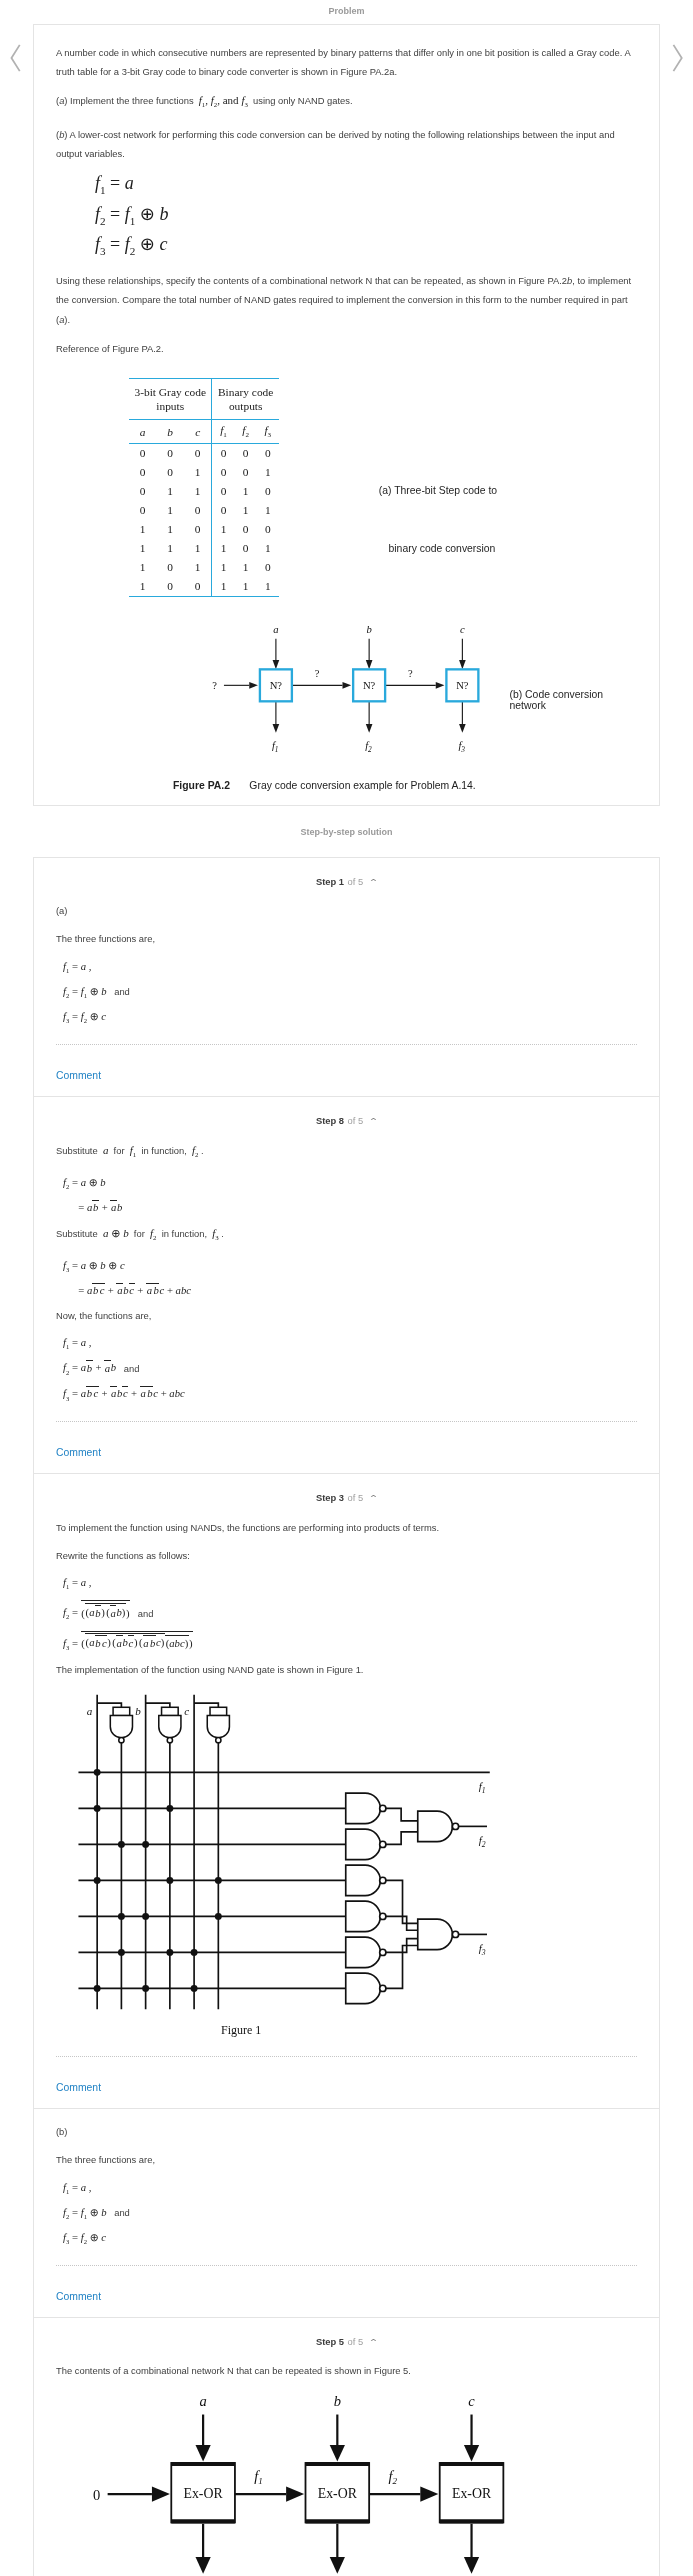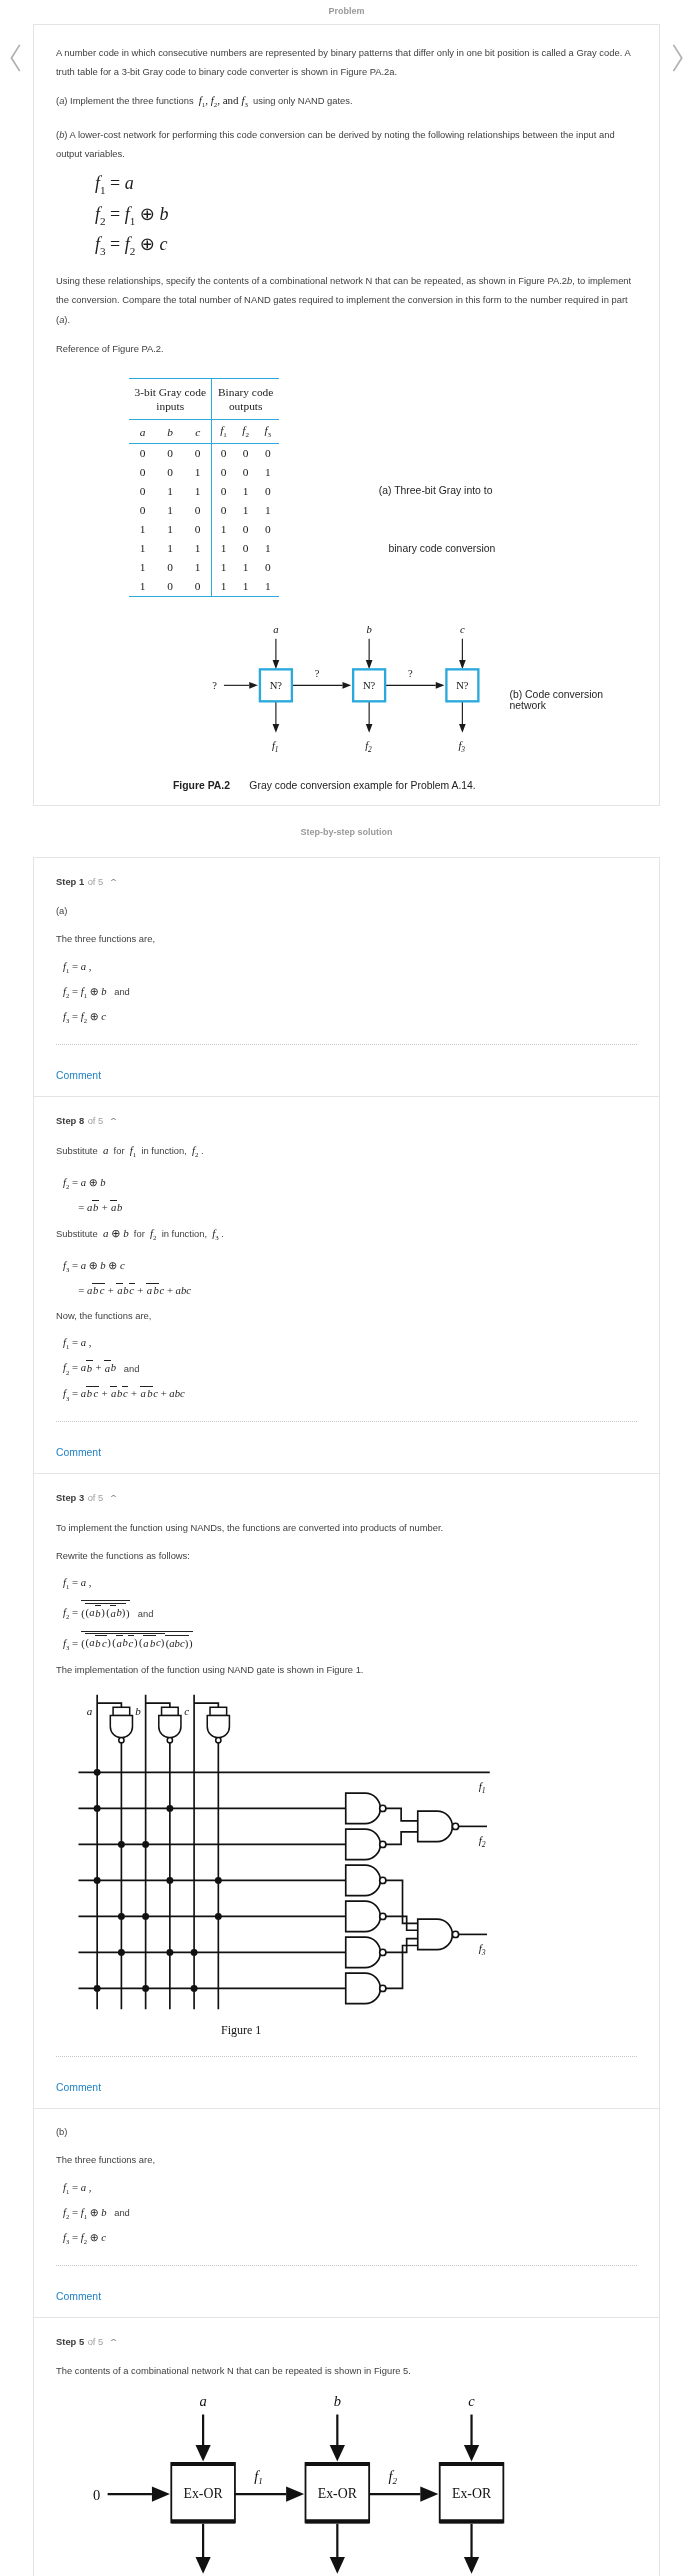--- a/index.html
+++ b/index.html
@@ -27,21 +27,21 @@
   .cap-a{font-size:10.4px;line-height:18.7px;color:#1f1f1f;margin:104px 0 0 100px;}
   .cap-a .l2{margin-left:9.7px;margin-top:40px;}
   .cap-b{font-size:10.4px;color:#1f1f1f;margin:69px 0 0 12.5px;}
   .net-row{margin:23.6px 0 0 35px;}
   .pa2-caption{margin:18px 0 0 44px;font-size:10.4px;color:#222;}
   .pa2-caption b{margin-right:19.4px;}
   
   .sol-header{padding:21px 0 19.4px;text-align:center;color:#9a9a9a;font-weight:bold;font-size:9px;}
   .step{padding:14px 22px 15.2px;box-sizing:border-box;}
   .step + .step{border-top:0.7px solid #e4e4e4;}
-  .step-head{text-align:left;font-size:9.4px;color:#a0a0a0;padding:4.2px 0 15.2px;}
+  .step-head{text-align:center;font-size:9.4px;color:#a0a0a0;padding:4.2px 0 15.2px;}
   .step-head b{color:#3c3c3c;margin-right:3.5px;}
   .caret{display:inline-block;margin-left:7px;color:#808080;font-size:8.3px;transform:scaleX(1.5);}
   .s-text{font-size:9.4px;line-height:18.7px;color:#404040;margin:0 0 9.7px;}
   .smath{font-family:"Liberation Serif",serif;font-size:10.7px;color:#1d1d1d;margin:8.3px 0 8.3px 7px;line-height:1.45;}
   .smath .ind{margin-left:15.2px;}
   .and{font-family:"Liberation Sans",sans-serif;font-style:normal;font-size:9.4px;color:#404040;margin-left:4.9px;}
   .ov{display:inline-block;border-top:0.8px solid #222;padding:1.4px 0.7px 0 0.7px;line-height:1.05;}
   .dotted{border-top:0.7px dotted #c6c6c6;margin:18px 0 0;}
   .comment{color:#2283c5;font-size:10.4px;margin-top:25px;display:inline-block;cursor:pointer;text-decoration:none;}
   .fig1-caption{font-family:"Liberation Serif",serif;font-size:12px;color:#111;margin:5.5px 0 0 165px;}
@@ -151,21 +151,21 @@
               <td>1</td>
               <td>0</td>
               <td>0</td>
               <td class="vd">1</td>
               <td>1</td>
               <td>1</td>
             </tr>
       </tbody>
         </table>
       <div class="cap-a">
-        <div>(a) Three-bit Gray into to</div>
+        <div>(a) Three-bit Step code to</div>
         <div class="l2">binary code conversion</div>
       </div>
     </div>
 
     <div class="fig-row net-row">
       <svg width="347" height="142" viewBox="0 0 500 205">
         <g stroke="#1a1a1a" stroke-width="1.7" fill="none">
           <line x1="168" y1="24" x2="168" y2="58"></line>
             <line x1="308" y1="24" x2="308" y2="58"></line>
             <line x1="448" y1="24" x2="448" y2="58"></line>
@@ -242,21 +242,21 @@
     <p class="s-text">Now, the functions are,</p>
     <div class="smath"><i>f</i><sub>1</sub> = <i>a</i> ,</div>
     <div class="smath"><i>f</i><sub>2</sub> = <i>a</i><span class="ov"><i>b</i></span> + <span class="ov"><i>a</i></span><i>b</i> <span class="and">and</span></div>
     <div class="smath"><i>f</i><sub>3</sub> = <i>a</i><span class="ov"><i>b</i></span><span class="ov"><i>c</i></span> + <span class="ov"><i>a</i></span><i>b</i><span class="ov"><i>c</i></span> + <span class="ov"><i>a</i></span><span class="ov"><i>b</i></span><i>c</i> + <i>abc</i></div>
     <div class="dotted"></div>
     <a class="comment">Comment</a>
   </div>
 
   <div class="step" id="step-3">
     <div class="step-head"><b>Step 3</b><span>of 5</span><span class="caret">⌃</span></div>
-    <p class="s-text">To implement the function using NANDs, the functions are converted into products of number.</p>
+    <p class="s-text">To implement the function using NANDs, the functions are performing into products of terms.</p>
     <p class="s-text">Rewrite the functions as follows:</p>
     <div class="smath"><i>f</i><sub>1</sub> = <i>a</i> ,</div>
     <div class="smath"><i>f</i><sub>2</sub> = <span class="ov">(<span class="ov">(<i>a</i><span class="ov"><i>b</i></span>)</span><span class="ov">(<span class="ov"><i>a</i></span><i>b</i>)</span>)</span> <span class="and">and</span></div>
     <div class="smath"><i>f</i><sub>3</sub> = <span class="ov">(<span class="ov">(<i>a</i><span class="ov"><i>b</i></span><span class="ov"><i>c</i></span>)</span><span class="ov">(<span class="ov"><i>a</i></span><i>b</i><span class="ov"><i>c</i></span>)</span><span class="ov">(<span class="ov"><i>a</i></span><span class="ov"><i>b</i></span><i>c</i>)</span><span class="ov">(<i>abc</i>)</span>)</span></div>
     <p class="s-text">The implementation of the function using NAND gate is shown in Figure 1.</p>
 
     <svg width="457" height="326" viewBox="0 0 660 470" style="margin-left:9.7px;">
       <g stroke="#111" stroke-width="2.4" fill="none">
 
         <line x1="45" y1="8" x2="45" y2="462"></line>

